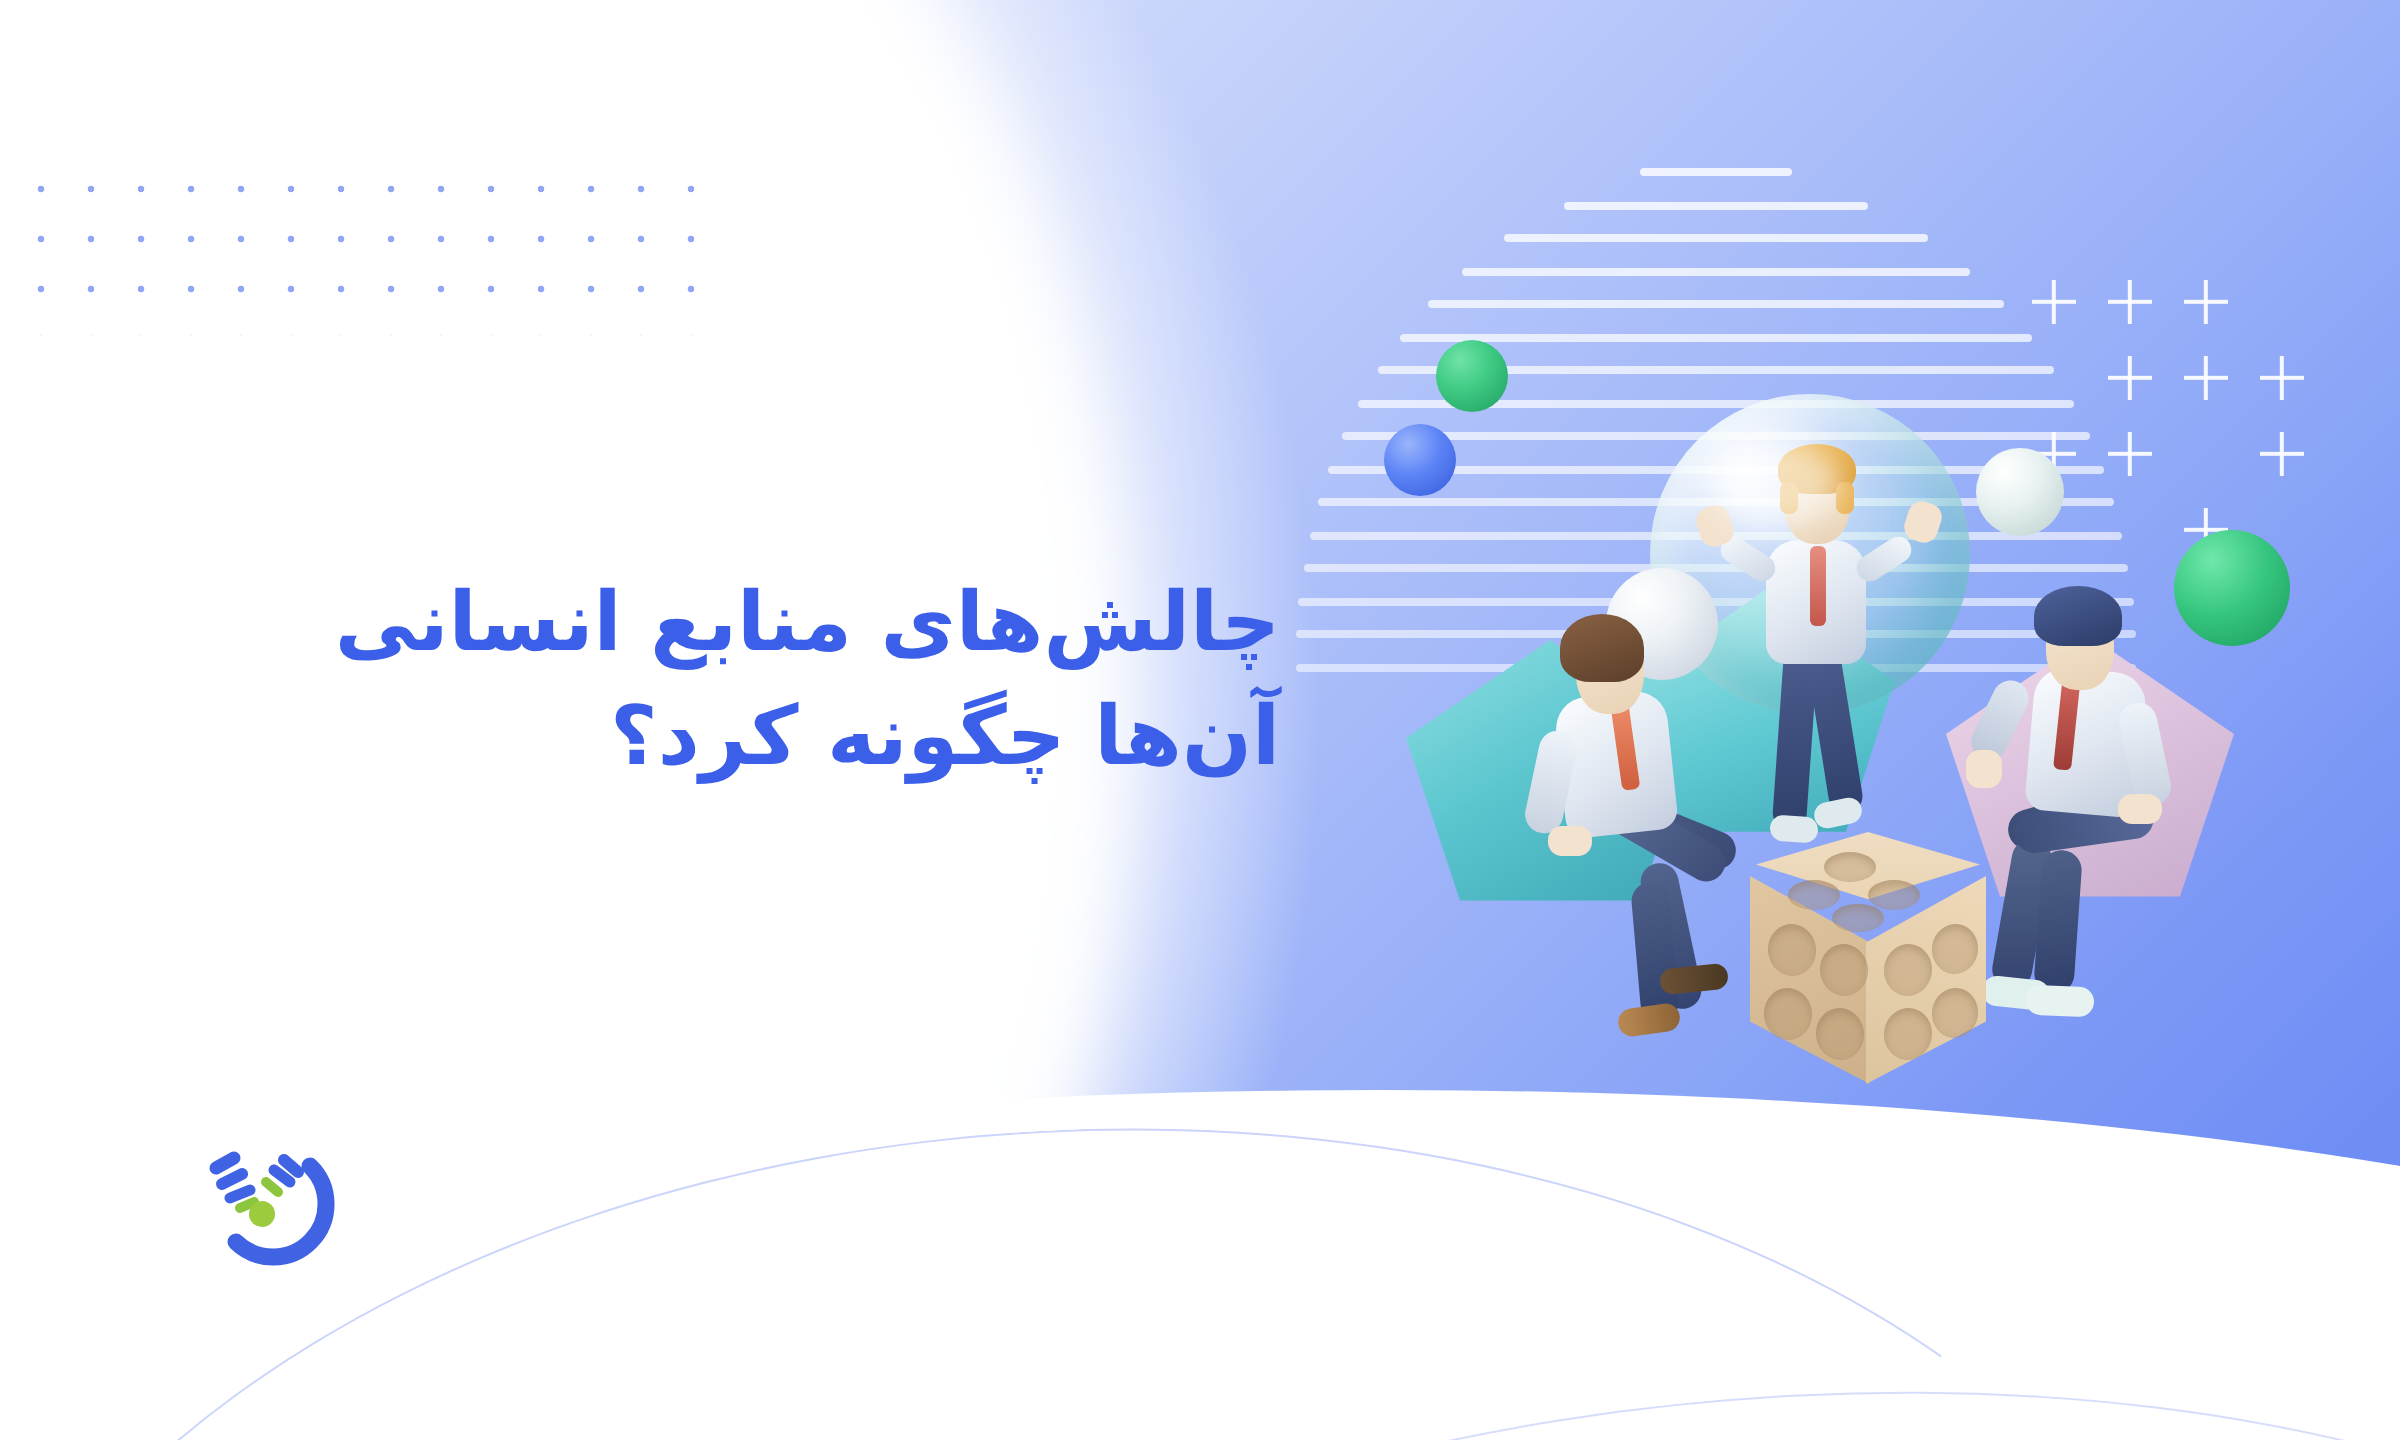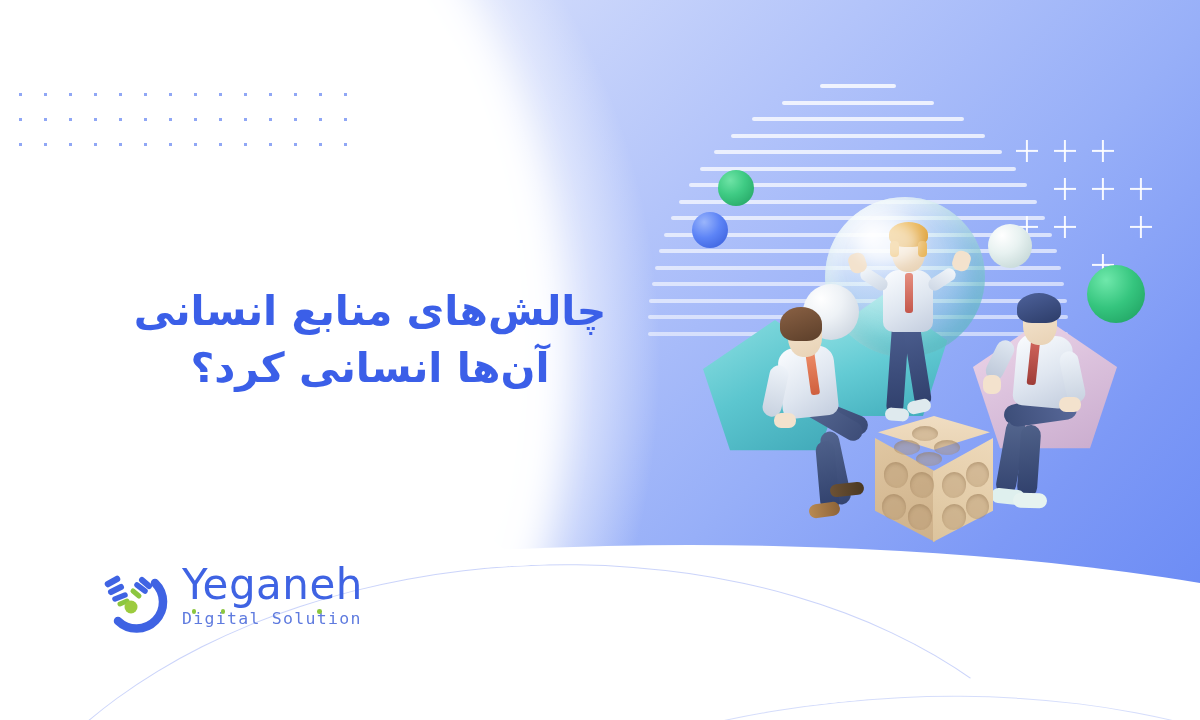--- a/index.html
+++ b/index.html
@@ -176,21 +176,21 @@
   .hair { border-radius:50% 50% 40% 40%; }
   .torso { border-radius:16px 16px 10px 10px; background:linear-gradient(150deg,#fbfdff 0%, #dfe6f0 55%, #c3cdde 100%); }
   .limb { border-radius:12px; }
   .tie  { background:linear-gradient(180deg,#e68f80 0%, #c4574c 100%); border-radius:3px; }
   .shoe { border-radius:8px; }
 
   
   .headline {
     position:absolute; right:560px; top:283px;
     width:540px;
-    text-align:center; direction:rtl;
+    text-align:right; direction:rtl;
     color:#3b5fe8;
     font-weight:bold;
     font-size:41px;
     line-height:1.39;
     letter-spacing:-0.2px;
     font-family:"DejaVu Sans", sans-serif;
   }
   .headline .l { display:block; white-space:nowrap; }
 
   
@@ -345,21 +345,21 @@
         <div class="dot" style="left: 94px; top: 78px; width: 23px; height: 25px; transform: rotate(8deg);"></div>
       </div>
 
   </div>
 
   <div class="arc arc-1"></div>
   <div class="arc arc-2"></div>
 
   <div class="headline">
     <span class="l">چالش‌های منابع انسانی</span>
-    <span class="l">آن‌ها انسانی کرد؟</span>
+    <span class="l">آن‌ها چگونه کرد؟</span>
   </div>
 
   <div class="logo">
     <div class="logo-mark">
       <svg width="74" height="78" viewBox="0 0 74 78">
 
         <path d="M55 17 A26 26 0 1 1 18 55" fill="none" stroke="#3f63e3" stroke-width="8.5" stroke-linecap="round"></path>
 
         <g stroke="#3f63e3" stroke-linecap="round">
           <path d="M8 18 L17 13" stroke-width="6.5"></path>
@@ -368,24 +368,15 @@
           <path d="M42 14 L49 20" stroke-width="6"></path>
           <path d="M37 19 L45 25" stroke-width="5.5"></path>
         </g>
         <g stroke="#8cc63f" stroke-linecap="round">
           <path d="M20 38 L27 35" stroke-width="5"></path>
           <path d="M33 25 L39 30" stroke-width="5"></path>
         </g>
         <circle cx="31" cy="41" r="6.5" fill="#9ccb3e"></circle>
       </svg>
     </div>
-    <div class="logo-text">
-      <div class="logo-name">Yeganeh</div>
-      <div class="logo-sub">
-        <span>Digital Solution</span>
-        <span class="sub-dot" style="left:9.6px;top:-2px;"></span>
-        <span class="sub-dot" style="left:38.5px;top:-2px;"></span>
-        <span class="sub-dot" style="left:135px;top:-2px;"></span>
-      </div>
-    </div>
   </div>
 
 </div>
 
 </body></html>

